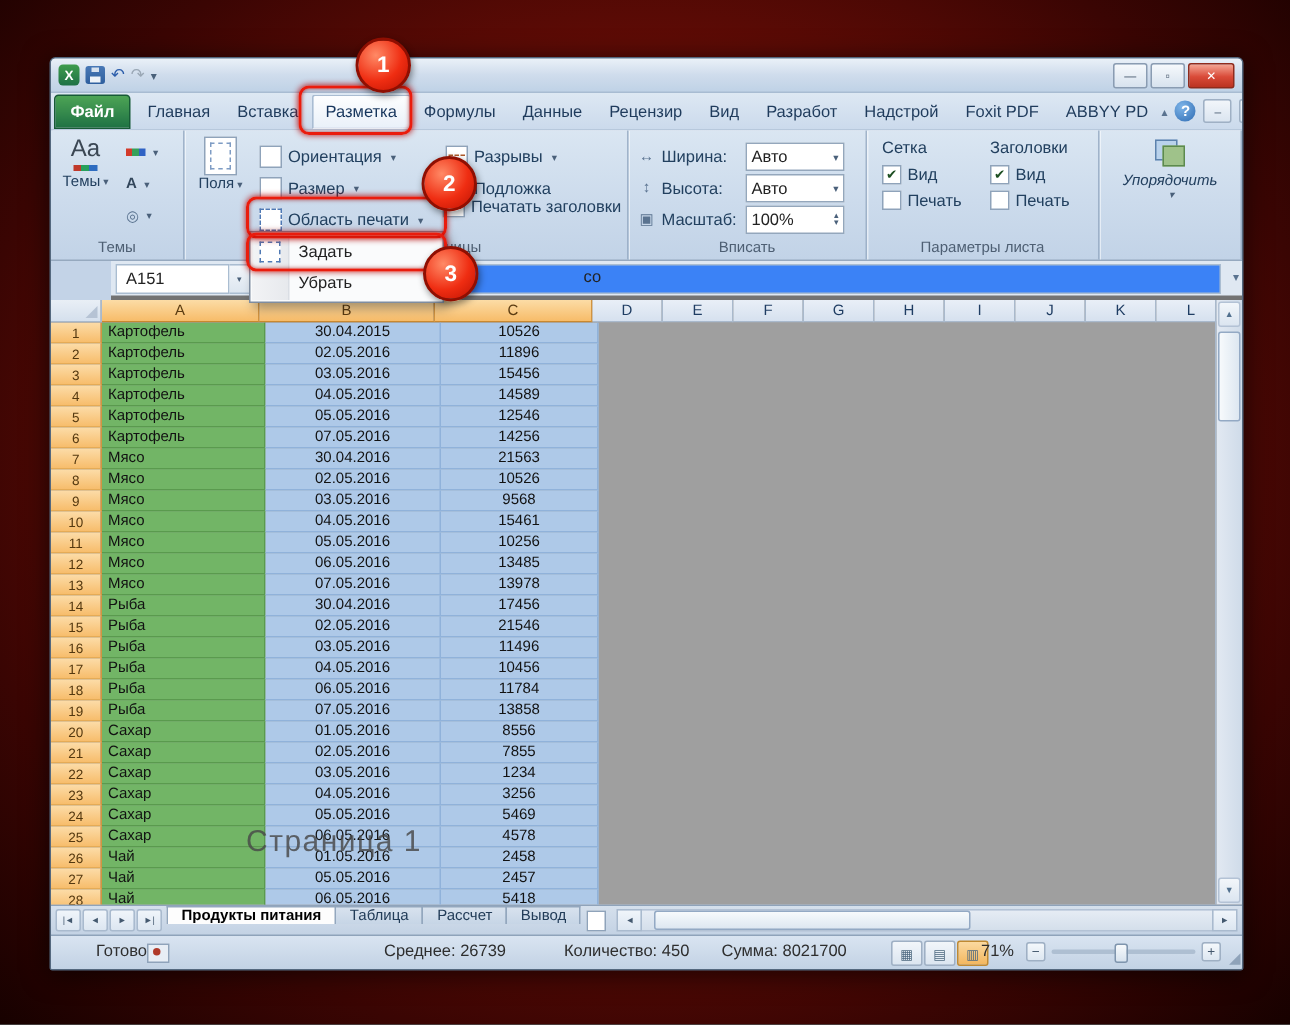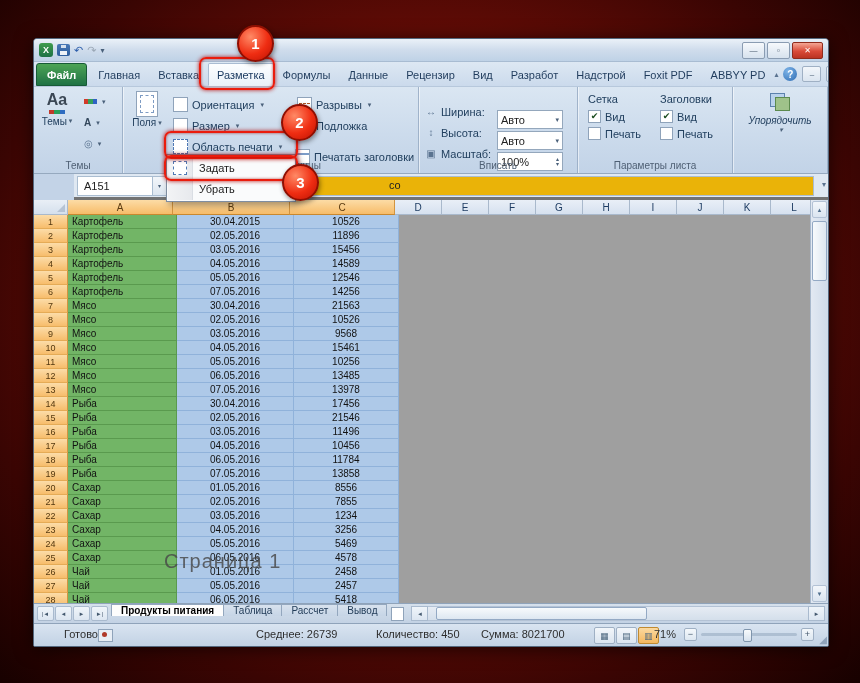--- a/index.html
+++ b/index.html
@@ -34,70 +34,70 @@
   .wb-ctl{width:17px;height:14px;border:1px solid #9fb0c4;border-radius:2px;background:linear-gradient(#f2f6fa,#dbe5f0);font-size:8px;color:#44586d;display:flex;align-items:center;justify-content:center;}
 
   
   .ribbon{height:86px;flex:0 0 86px;background:linear-gradient(#dae6f2,#ccdbec 55%,#c2d3e7);border-bottom:1px solid #96a9bf;display:flex;position:relative;}
   .rgroup{position:relative;height:100%;border-right:1px solid rgba(150,170,195,.85);box-shadow:1px 0 0 rgba(255,255,255,.55);}
   .rgroup-label{position:absolute;bottom:2px;left:0;right:0;text-align:center;font-size:10px;color:#4e5f73;white-space:nowrap;}
   .dd{font-size:7px;color:#4a607a;margin-left:2px;}
   .g-themes{width:88px;}
   .bigbtn{display:flex;flex-direction:column;align-items:center;justify-content:flex-start;}
   .themes-big{position:absolute;left:3px;top:3px;width:38px;height:62px;border:1px solid transparent;border-radius:3px;}
-  .aa{font-size:16px;font-weight:bold;color:#3b4754;line-height:1.1;text-align:right;}
+  .aa{font-size:16px;font-weight:normal;color:#3b4754;line-height:1.1;text-align:right;}
   .colorbar{width:16px;height:4px;background:linear-gradient(90deg,#c0392b 33%,#27a05c 33% 66%,#2e6cc0 66%);margin:1px 0 2px;}
   .bb-cap{font-size:10px;color:#23405f;display:flex;align-items:center;}
   .theme-minis{position:absolute;left:46px;top:5px;display:flex;flex-direction:column;gap:2px;}
   .mini{width:34px;height:17px;display:flex;align-items:center;gap:3px;padding-left:3px;border:1px solid transparent;border-radius:2px;}
   .ic-colors{width:13px;height:5px;background:linear-gradient(90deg,#d33a2a 33%,#35a05a 33% 66%,#2f62c4 66%);}
   .ic-fontA{font-size:10px;color:#33475c;font-weight:bold;}
   .ic-fx{font-size:10px;color:#5a7390;}
   .g-ps{width:295px;}
   .ps-margins{position:absolute;left:5px;top:4px;width:38px;height:60px;}
   .ic-margins{width:20px;height:24px;background:#fff;border:1px solid #8fa3ba;position:relative;}
   .ic-margins::before{content:'';position:absolute;left:3px;top:3px;right:3px;bottom:3px;border:1px dashed #7e9cc4;}
   .smallbtn{position:absolute;display:flex;align-items:center;gap:4px;font-size:11px;color:#22405f;height:19px;padding:0 3px;border:1px solid transparent;border-radius:2px;white-space:nowrap;}
   .smallbtn .ic{width:13px;height:13px;flex:0 0 13px;}
   .sb-orient{left:46px;top:7px;}  .sb-size{left:46px;top:28px;}  .sb-parea{left:46px;top:49px;}
-  .sb-breaks{left:170px;top:7px;} .sb-bg{left:170px;top:28px;}   .sb-titles{left:168px;top:59px;}
+  .sb-breaks{left:170px;top:7px;} .sb-bg{left:170px;top:28px;}   .sb-titles{left:168px;top:40px;}
   .ic-orient{background:#fff;border:1px solid #8fa3ba;}
   .ic-size{background:#fff;border:1px solid #8fa3ba;width:10px !important;}
   .ic-parea{background:#fff;border:1px dashed #4f79b4;position:relative;}
   .ic-breaks{background:#fff;border:1px solid #8fa3ba;position:relative;}
   .ic-breaks::before{content:'';position:absolute;left:1px;right:1px;top:5px;border-top:1px dashed #b05a2a;}
   .ic-bg{background:linear-gradient(#bcd6ef 50%,#9fcb8f 50%);border:1px solid #8fa3ba;}
   .ic-titles{background:#fff;border:1px solid #8fa3ba;position:relative;}
   .ic-titles::before{content:'';position:absolute;left:0;right:0;top:3px;border-top:2px solid #7b9cc8;}
   .g-fit{width:158px;}
   .fitrow{position:absolute;left:6px;display:flex;align-items:center;gap:4px;font-size:11px;color:#22405f;}
   .fr1{top:8px;} .fr2{top:29px;} .fr3{top:50px;}
   .fit-ic{width:12px;height:12px;color:#5a7390;font-size:10px;line-height:12px;text-align:center;}
   .fit-l{width:52px;}
-  .fit-v{width:58px;height:17px;background:#fff;border:1px solid #94a7bc;display:flex;align-items:center;justify-content:space-between;padding:0 3px;font-size:11px;color:#222;margin-top:15px;}
+  .fit-v{width:58px;height:17px;background:#fff;border:1px solid #94a7bc;display:flex;align-items:center;justify-content:space-between;padding:0 3px;font-size:11px;color:#222;}
   .spinner{display:flex;flex-direction:column;line-height:5px;font-size:6px;color:#4a607a;}
   .g-so{width:154px;}
   .so-col{position:absolute;top:6px;font-size:11px;color:#22405f;}
   .so-grid{left:10px;} .so-head{left:82px;}
   .so-h{margin-bottom:5px;}
   .so-cb{display:flex;align-items:center;gap:4px;margin:4px 0;}
   .cbx{width:11px;height:11px;background:#fff;border:1px solid #8fa3ba;display:inline-flex;align-items:center;justify-content:center;font-size:9px;color:#1d4f22;line-height:1;}
   .g-arr{flex:1;}
   .arr-big{position:absolute;left:50%;transform:translateX(-50%);top:6px;width:70px;height:64px;align-items:center;font-style:italic;}
   .ic-arrange{width:20px;height:18px;position:relative;margin-bottom:4px;}
   .ic-arrange::before{content:'';position:absolute;left:0;top:0;width:13px;height:12px;background:#b9d2ec;border:1px solid #5c82ad;}
   .ic-arrange::after{content:'';position:absolute;right:0;bottom:0;width:13px;height:12px;background:#9fc28a;border:1px solid #5c8a4e;}
   .arr-cap{font-size:10px;color:#23405f;white-space:nowrap;}
 
   
   .frow{height:23px;flex:0 0 23px;background:#dfe8f2;border-bottom:3px solid #737373;display:flex;align-items:center;position:relative;margin-left:40px;}
   .namebox{width:68px;height:18px;margin-left:3px;background:#fff;border:1px solid #aabdd1;font-size:11px;color:#222;display:flex;align-items:center;padding-left:6px;}
   .nb-split{width:13px;height:18px;background:linear-gradient(#f2f6fa,#dde6f0);border:1px solid #aabdd1;border-left:none;font-size:6px;color:#4a607a;display:flex;align-items:center;justify-content:center;}
   .fxbtn{width:20px;height:18px;margin-left:3px;font-size:11px;font-style:italic;font-family:"Liberation Serif",serif;color:#3e5a78;display:flex;align-items:center;justify-content:center;border:1px solid #bccadb;background:linear-gradient(#f4f8fb,#e2eaf3);}
-  .fbar{flex:1;height:18px;margin:0 14px 0 3px;background:#eab308;border:1px solid #aabdd1;position:relative;font-size:11px;color:#222;}
+  .fbar{flex:1;height:18px;margin:0 14px 0 3px;background:#3b82f6;border:1px solid #aabdd1;position:relative;font-size:11px;color:#222;}
   .fbar-text{position:absolute;left:193px;top:2px;}
   .fb-expand{position:absolute;right:2px;top:6px;font-size:8px;color:#5a7390;}
 
   
   .gridarea{flex:1;position:relative;background:#9f9f9f;overflow:hidden;}
   .colhdrs{position:absolute;left:0;top:0;right:17px;height:15px;display:flex;overflow:hidden;}
   .corner{flex:0 0 33px;background:linear-gradient(#e9eff6,#d5e0ed);border-right:1px solid #a9b9cc;border-bottom:1px solid #a9b9cc;position:relative;}
   .corner::after{content:'';position:absolute;right:2px;bottom:2px;width:0;height:0;border-left:8px solid transparent;border-bottom:8px solid #b6c3d4;}
   .chdr{flex:0 0 46px;display:flex;align-items:center;justify-content:center;font-size:10px;color:#1f3d63;background:linear-gradient(#e9eff7,#d6e1ef);border-right:1px solid #a9b9cc;border-bottom:1px solid #a9b9cc;}
   .chdr.sel{background:linear-gradient(#fcdca6,#f7bc69);color:#5b3c12;border-right:1px solid #d29440;border-bottom:1px solid #c9882f;}

